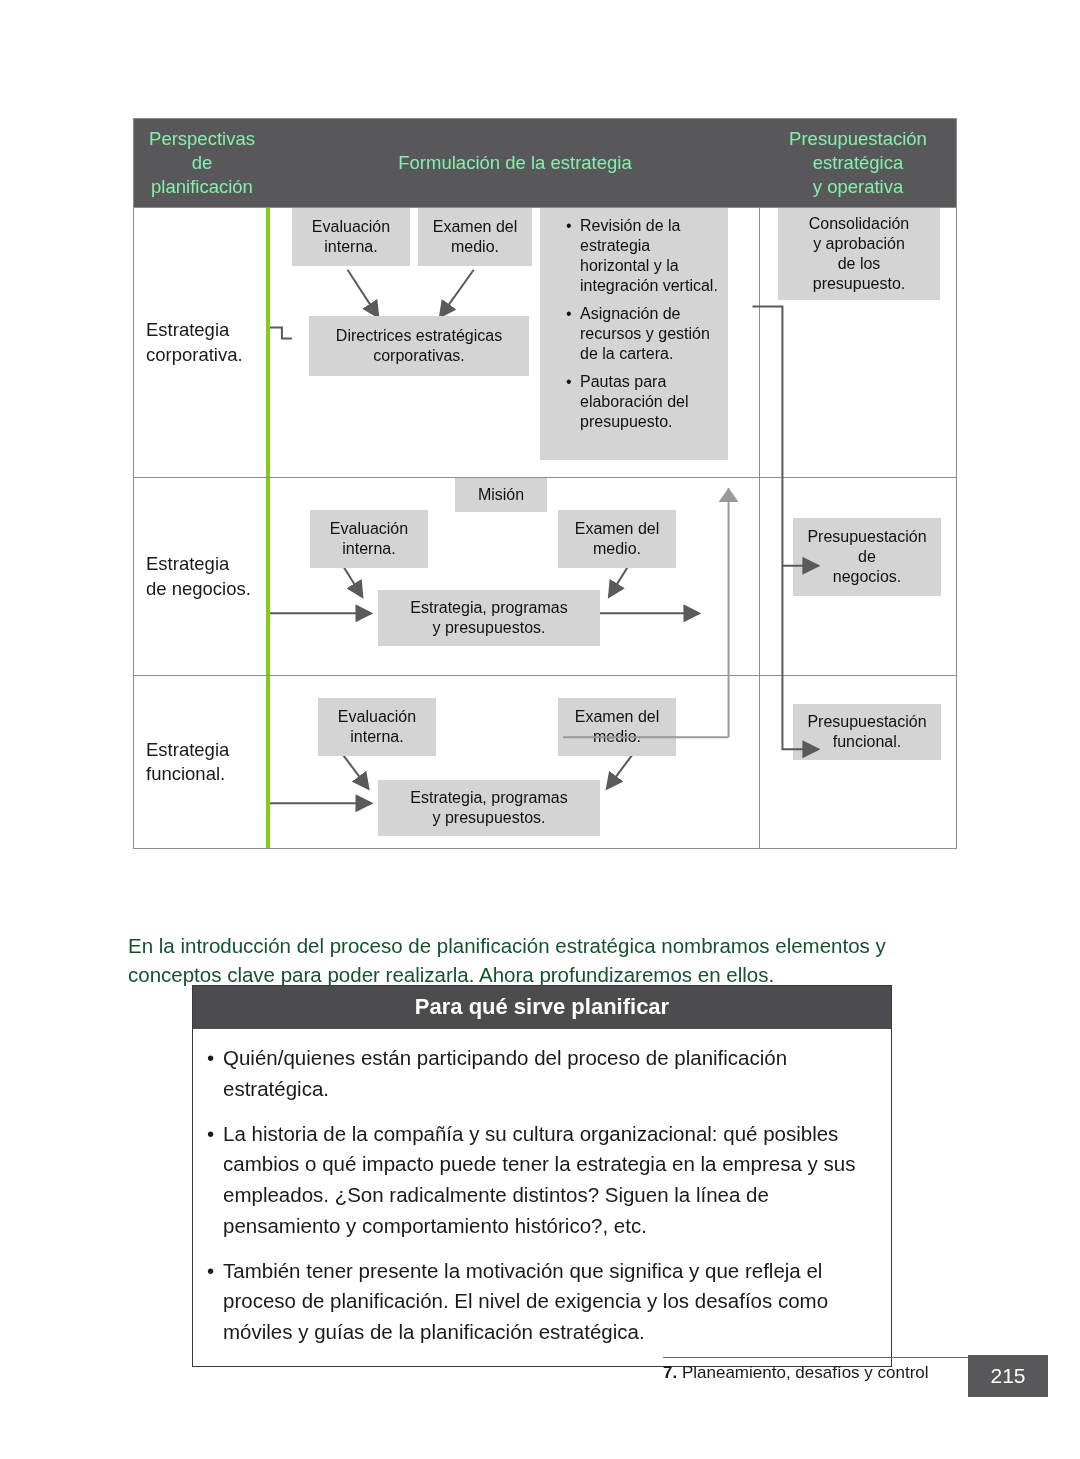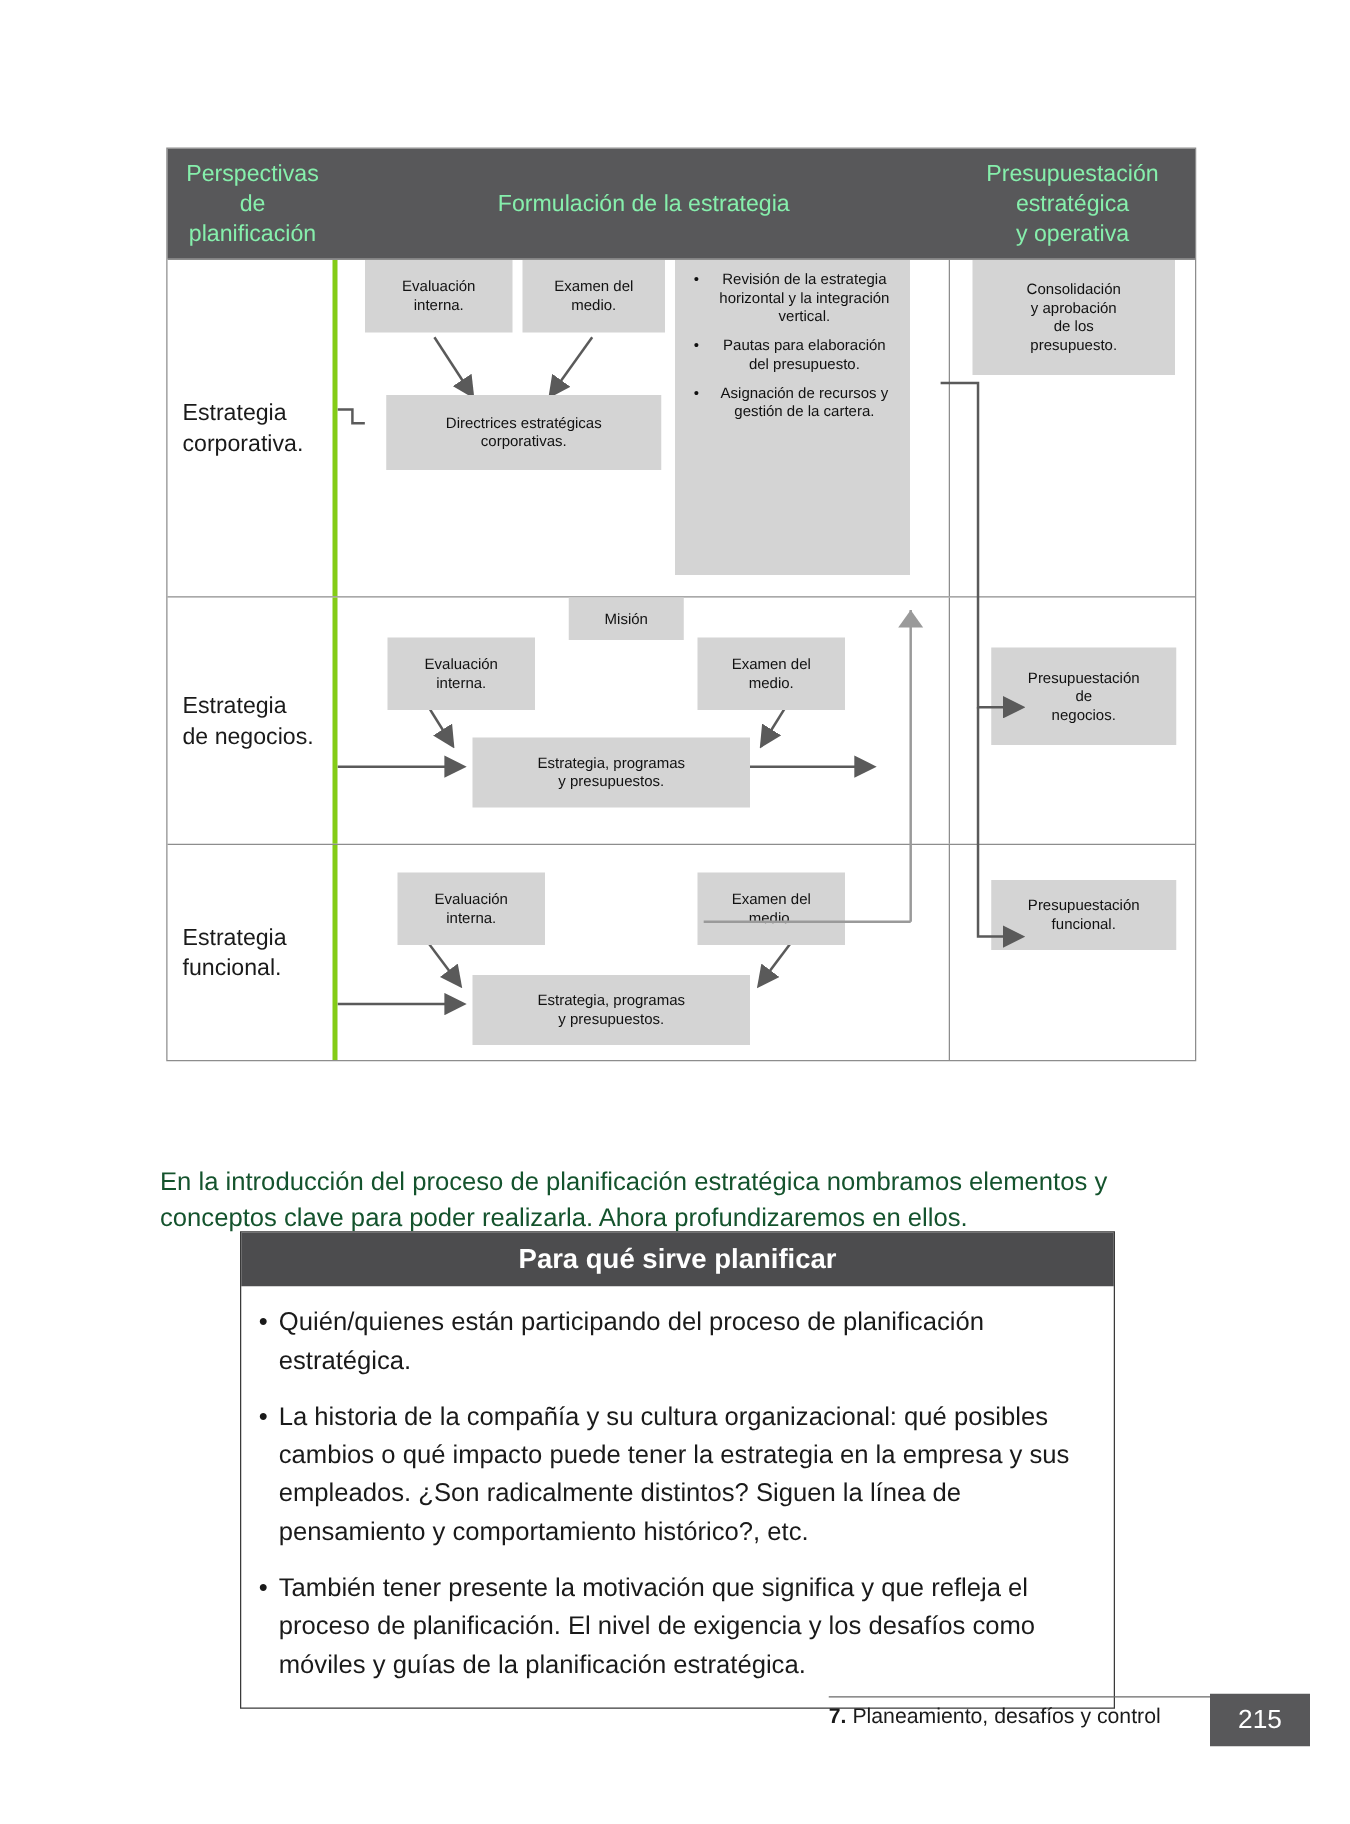--- a/index.html
+++ b/index.html
@@ -77,33 +77,33 @@
   .col-right {
     width: 196px;
     position: relative;
     box-sizing: border-box;
   }
 
   .box {
     position: absolute;
     background: #d4d4d4;
     color: #111;
-    font-size: 12px;
+    font-size: 16px;
     line-height: 1.25;
     text-align: center;
     display: flex;
     align-items: center;
     justify-content: center;
     box-sizing: border-box;
     padding: 4px 6px;
   }
   .box.bullets {
-    text-align: center;
+    text-align: left;
     display: block;
-    padding: 8px 10px 8px 13px;
+    padding: 8px 10px 8px 24px;
   }
   .box.bullets ul {
     margin: 0;
     padding: 0 0 0 16px;
     list-style: none;
   }
   .box.bullets li {
     position: relative;
     margin: 0 0 8px 0;
     line-height: 1.25;
@@ -247,22 +247,22 @@
       <div class="box" style="left:22px; top:0px; width:118px; height:58px; white-space:pre-line;">Evaluación
 interna.</div>
       <div class="box" style="left:148px; top:0px; width:114px; height:58px; white-space:pre-line;">Examen del
 medio.</div>
       <div class="box" style="left:39px; top:108px; width:220px; height:60px; white-space:pre-line;">Directrices estratégicas
 corporativas.</div>
 
       <div class="box bullets" style="left:270px; top:0px; width:188px; height:252px;">
         <ul>
           <li>Revisión de la estrategia horizontal y la integración vertical.</li>
+          <li>Asignación de recursos y gestión de la cartera.</li>
           <li>Pautas para elaboración del presupuesto.</li>
-          <li>Asignación de recursos y gestión de la cartera.</li>
         </ul>
       </div>
     </div>
 
     <div class="col-right">
       <div class="box" style="left:18px; top:0px; width:162px; height:92px; white-space:pre-line;">Consolidación
 y aprobación
 de los
 presupuesto.</div>
     </div>

